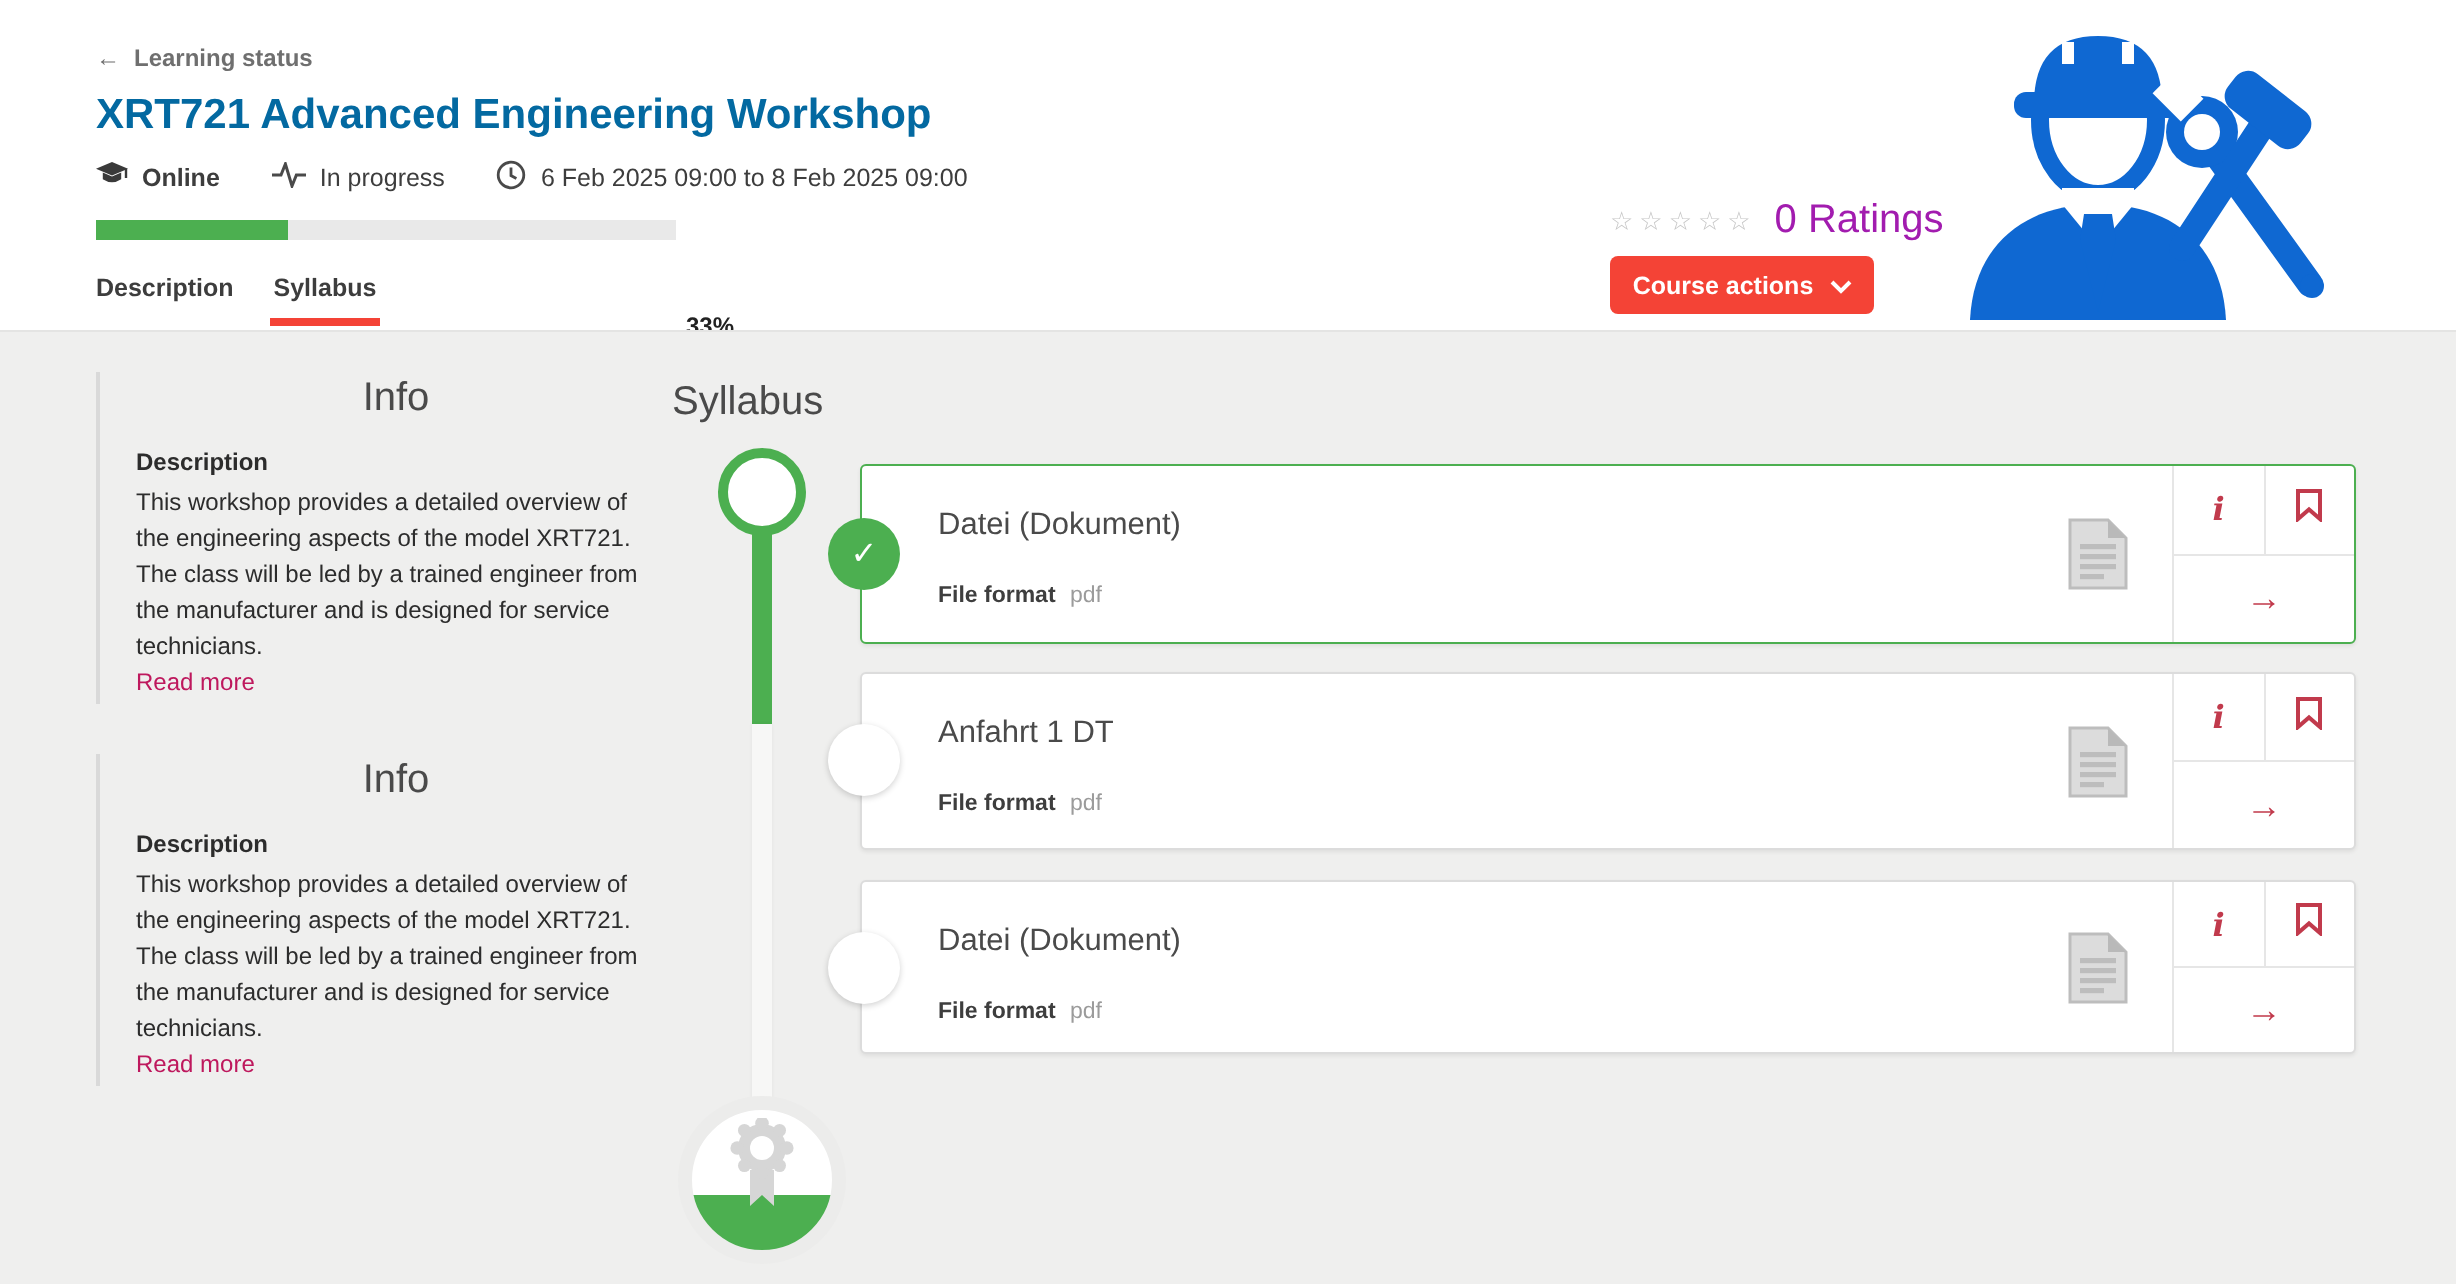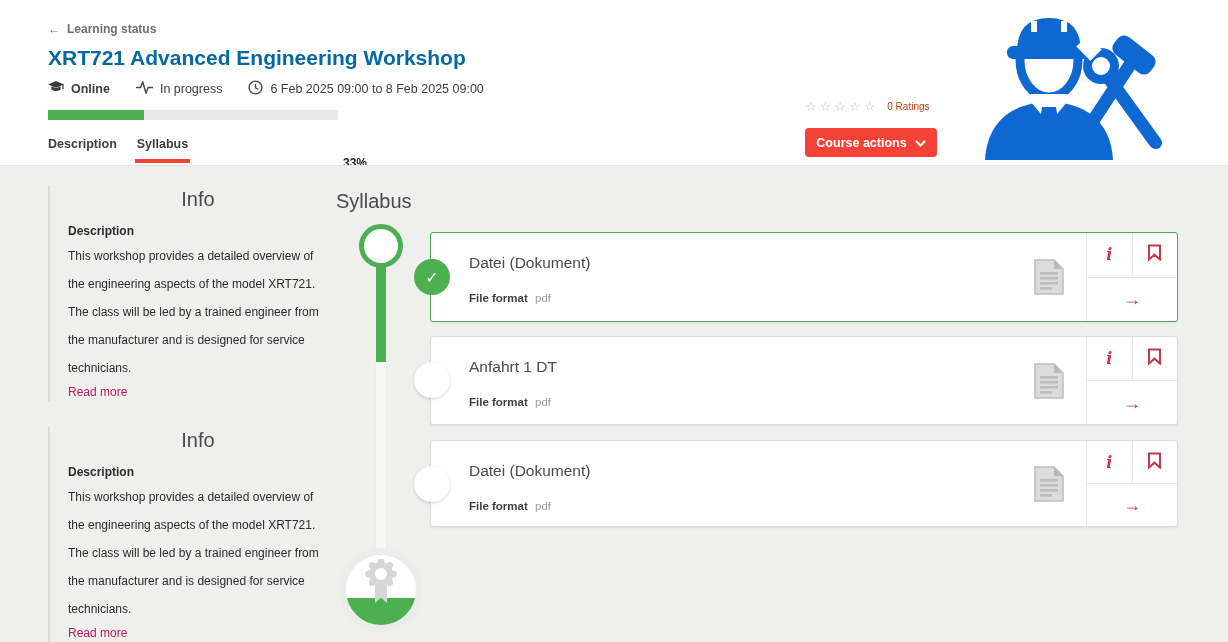--- a/index.html
+++ b/index.html
@@ -19,35 +19,35 @@
   .meta-item.delivery { font-weight:bold; }
   .progress-track { position:absolute; left:48px; top:110px; width:290px; height:10px; background:#e9e9e9; }
   .progress-fill { height:100%; background:#4caf50; }
   .progress-label { position:absolute; left:343px; top:108px; font-size:12px; font-weight:bold; color:#222;margin-top:48px; }
   .tabs { position:absolute; left:48px; top:137px; display:flex; gap:20px;
     font-size:12.5px; font-weight:bold; color:#3d3d3d; }
   .tab { position:relative; padding-bottom:12px; cursor:pointer; }
   .tab.active .tab-underline { position:absolute; left:-2px; right:-2px; bottom:0; height:4px; background:#f44336; }
   .ratings { position:absolute; left:805px; top:99px; display:flex; align-items:center; gap:12px; }
   .stars { display:flex; gap:3px; font-size:13px; color:#c6c6c6; }
-  .ratings-label { font-size:10px; color:#c2410c; }
+  .ratings-label { font-size:20px; color:#a21caf; }
   .course-actions-btn { position:absolute; left:805px; top:128px; width:132px; height:29px;
     background:#f44336; border:none; border-radius:4px; color:#fff; font-weight:bold; font-size:12.5px;
     display:flex; align-items:center; justify-content:center; gap:8px; cursor:pointer;
     font-family:"Liberation Sans",sans-serif; }
   .engineer { position:absolute; left:975px; top:8px; width:190px; height:152px; }
   
   .main-bg { position:absolute; left:0; top:165px; width:1228px; height:477px;
     background:#efefee; border-top:1px solid #e4e4e3; }
   
   .sidebar { position:absolute; left:48px; top:186px; width:280px; }
   .info-section { border-left:2px solid #d9d9d9; padding:2px 0 2px 18px; margin-bottom:25px; }
   .info-heading { font-size:20px; font-weight:400; color:#4a4a4a;text-align:center; }
   .info-subheading { font-size:12px; font-weight:bold; color:#2c2c2c; margin-top:13px; }
-  .info-text { font-size:12px; color:#2c2c2c; line-height:28px; margin-top:4px; width:252px; }
+  .info-text { font-size:12px; color:#2c2c2c; line-height:18px; margin-top:4px; width:252px; }
   .read-more { font-size:12px; color:#be185d; margin-top:2px; display:inline-block; cursor:pointer; }
   
   .syllabus-heading { position:absolute; left:336px; top:190px; font-size:20px; font-weight:400; color:#4a4a4a; }
   .tl-start { position:absolute; left:359px; top:224px; width:44px; height:44px; border-radius:50%;
     border:5px solid #4caf50; background:#fff; }
   .tl-line-green { position:absolute; left:376px; top:266px; width:10px; height:96px; background:#4caf50; }
   .tl-line-light { position:absolute; left:376px; top:362px; width:10px; height:192px; background:#f7f7f6;
     box-shadow:0 0 2px rgba(0,0,0,0.05); }
   .completion-badge { position:absolute; left:339px; top:548px; width:84px; height:84px; border-radius:50%;
     border:7px solid #ececeb; background:linear-gradient(to bottom, #ffffff 0 61%, #4caf50 61%);

